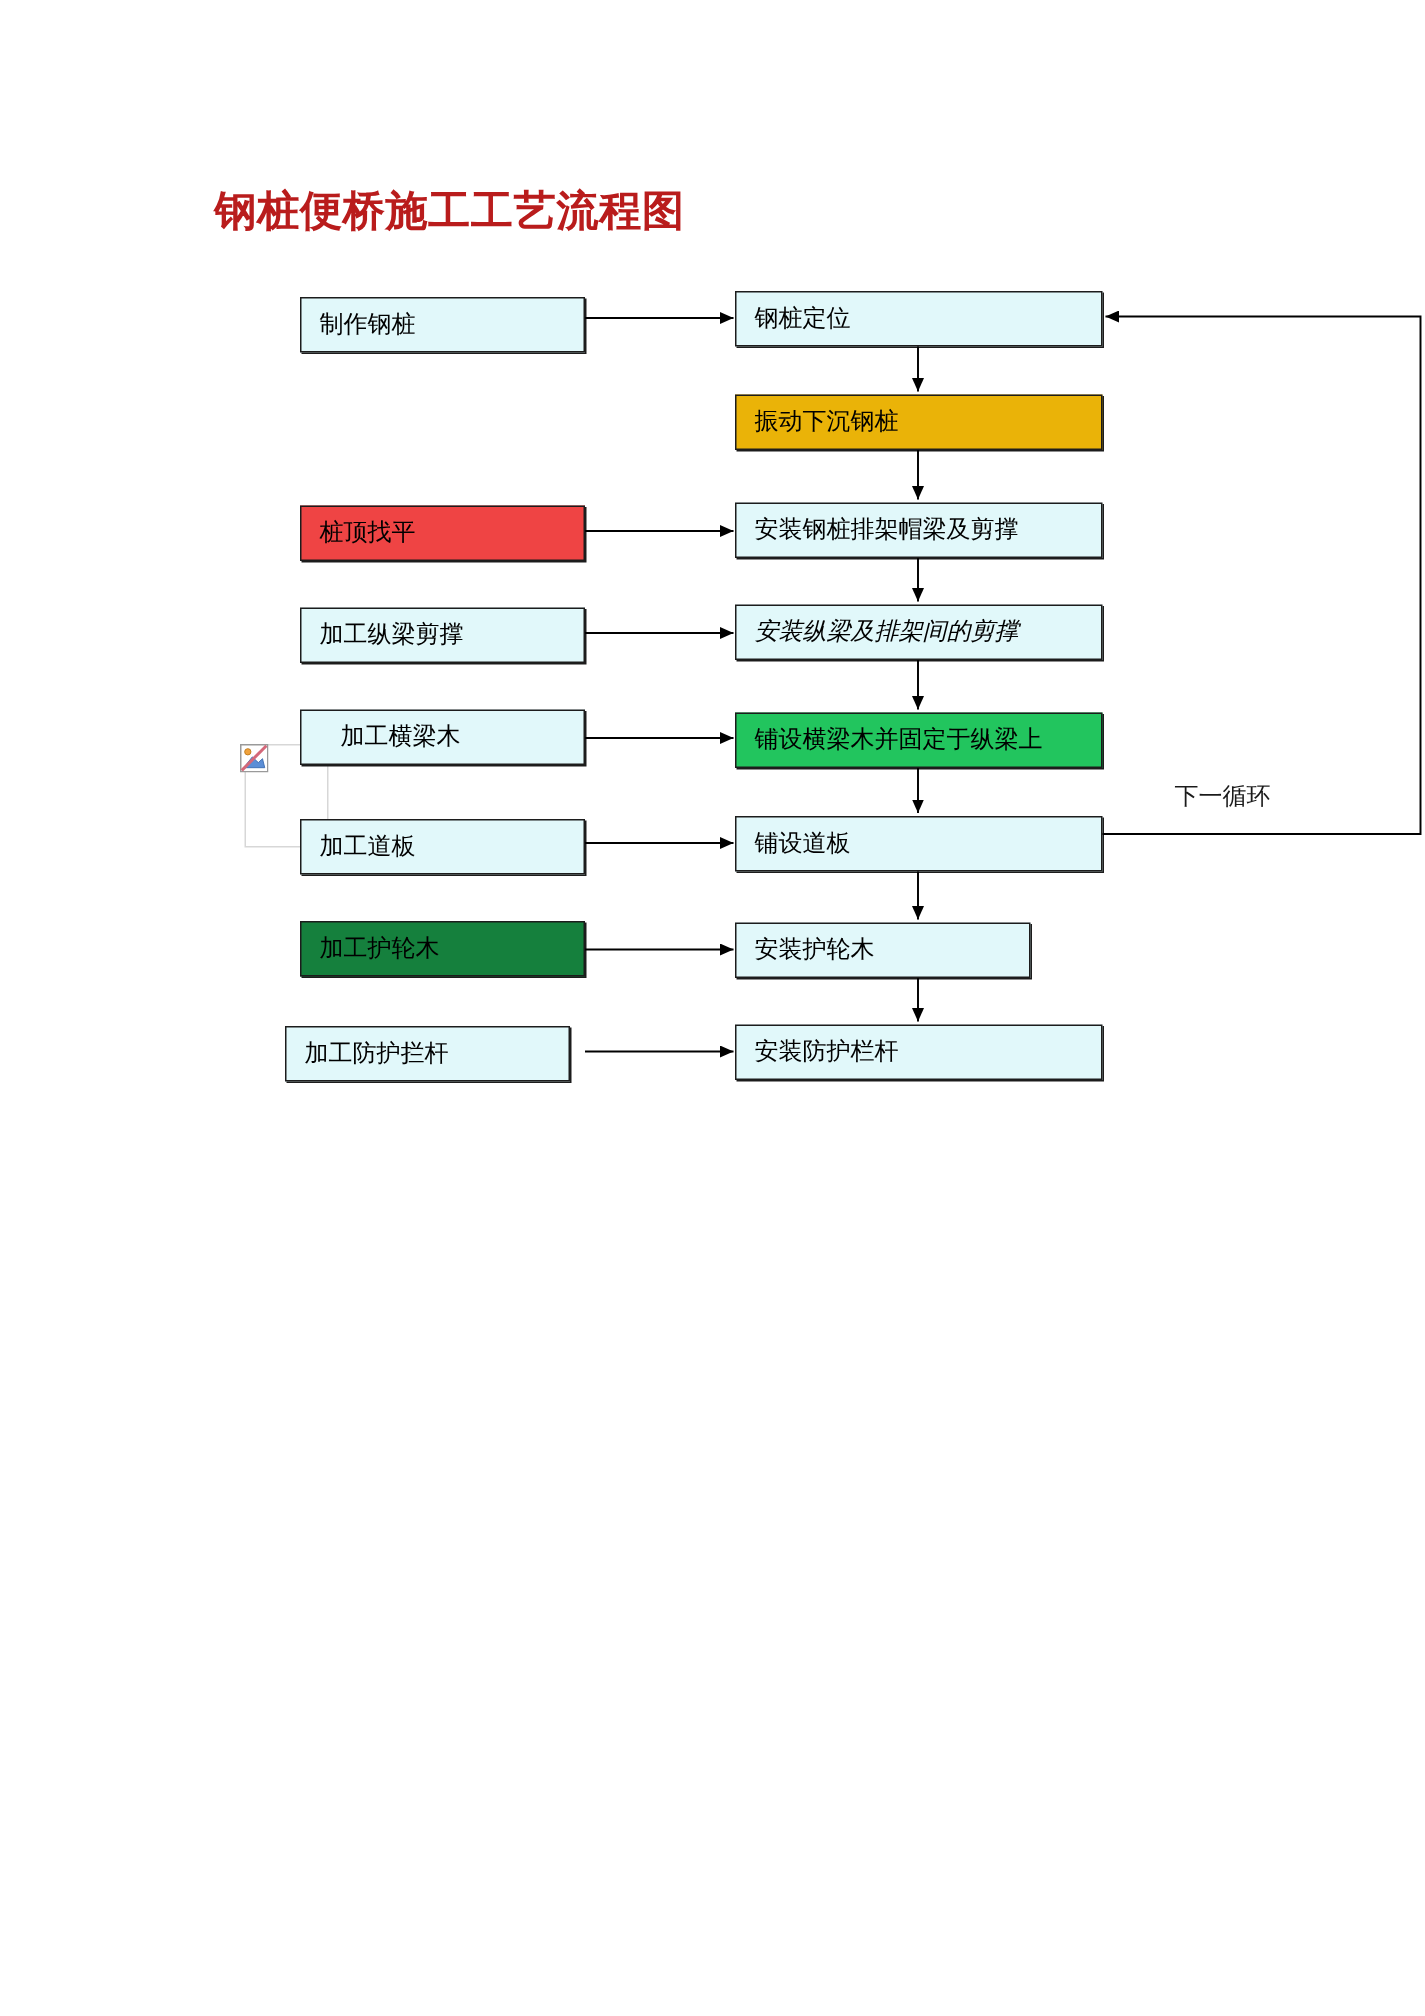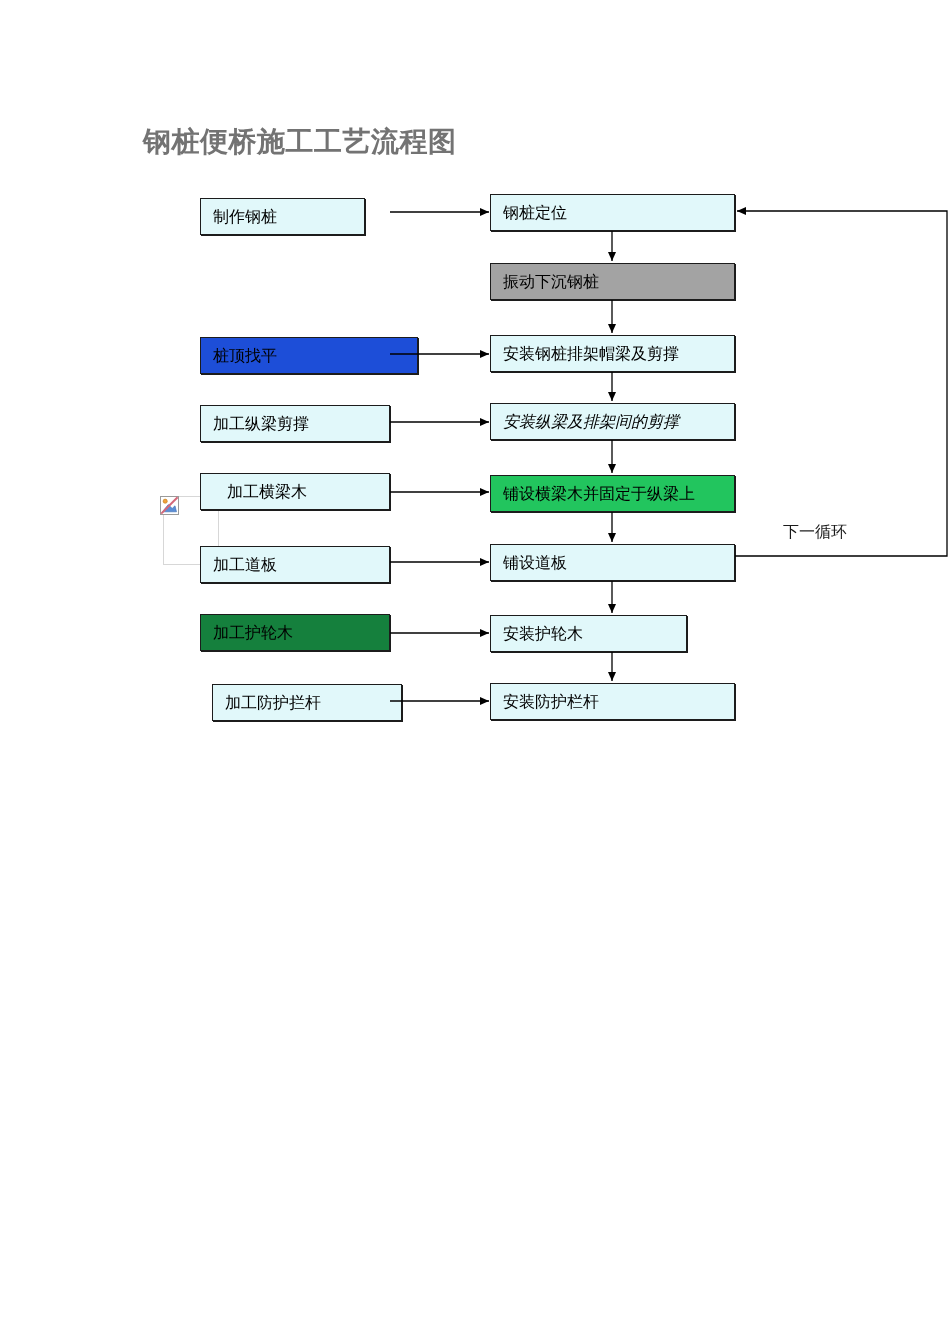--- a/index.html
+++ b/index.html
@@ -12,21 +12,21 @@
     font-family: "Liberation Serif", "DejaVu Serif", serif;
   }
   .doc-title {
     position: absolute;
     left: 143px;
     top: 127px;
     margin: 0;
     font-size: 28px;
     line-height: 1.1;
     font-weight: bold;
-    color: #737373;
+    color: #b91c1c;
     letter-spacing: 0.5px;
     white-space: nowrap;
     z-index: 2;
   }
   .flow-box {
     position: absolute;
     box-sizing: border-box;
     display: flex;
     align-items: center;
     padding-left: 12px;
@@ -64,29 +64,29 @@
   }
 </style>
 </head>
 <body>
 
 <div class="page">
 
   <h1 class="doc-title">钢桩便桥施工工艺流程图</h1>
 
   <div id="flow-nodes">
-      <div class="flow-box" style="left: 200px; top: 198px; width: 165px; height: 37px; background: rgb(225, 248, 250); border: 1px solid rgb(28, 28, 28); box-shadow: rgb(28, 28, 28) 1px 1px 0px;">制作钢桩</div>
-      <div class="flow-box" style="left: 200px; top: 337px; width: 218px; height: 37px; background: #1d4ed8; border: 1px solid rgb(28, 28, 28); box-shadow: rgb(28, 28, 28) 1px 1px 0px;">桩顶找平</div>
+      <div class="flow-box" style="left: 200px; top: 198px; width: 190px; height: 37px; background: rgb(225, 248, 250); border: 1px solid rgb(28, 28, 28); box-shadow: rgb(28, 28, 28) 1px 1px 0px;">制作钢桩</div>
+      <div class="flow-box" style="left: 200px; top: 337px; width: 190px; height: 37px; background: #ef4444; border: 1px solid rgb(28, 28, 28); box-shadow: rgb(28, 28, 28) 1px 1px 0px;">桩顶找平</div>
       <div class="flow-box" style="left: 200px; top: 405px; width: 190px; height: 37px; background: rgb(225, 248, 250); border: 1px solid rgb(28, 28, 28); box-shadow: rgb(28, 28, 28) 1px 1px 0px;">加工纵梁剪撑</div>
       <div class="flow-box" style="left: 200px; top: 473px; width: 190px; height: 37px; background: rgb(225, 248, 250); border: 1px solid rgb(28, 28, 28); box-shadow: rgb(28, 28, 28) 1px 1px 0px; padding-left: 26px;">加工横梁木</div>
       <div class="flow-box" style="left: 200px; top: 546px; width: 190px; height: 37px; background: rgb(225, 248, 250); border: 1px solid rgb(28, 28, 28); box-shadow: rgb(28, 28, 28) 1px 1px 0px;">加工道板</div>
       <div class="flow-box" style="left: 200px; top: 614px; width: 190px; height: 37px; background: #15803d; border: 1px solid rgb(28, 28, 28); box-shadow: rgb(28, 28, 28) 1px 1px 0px;">加工护轮木</div>
-      <div class="flow-box" style="left: 212px; top: 684px; width: 190px; height: 37px; background: rgb(225, 248, 250); border: 1px solid rgb(28, 28, 28); box-shadow: rgb(28, 28, 28) 1px 1px 0px;">加工防护拦杆</div>
+      <div class="flow-box" style="left: 190px; top: 684px; width: 190px; height: 37px; background: rgb(225, 248, 250); border: 1px solid rgb(28, 28, 28); box-shadow: rgb(28, 28, 28) 1px 1px 0px;">加工防护拦杆</div>
       <div class="flow-box" style="left: 490px; top: 194px; width: 245px; height: 37px; background: rgb(225, 248, 250); border: 1px solid rgb(28, 28, 28); box-shadow: rgb(28, 28, 28) 1px 1px 0px;">钢桩定位</div>
-      <div class="flow-box" style="left: 490px; top: 263px; width: 245px; height: 37px; background: #a3a3a3; border: 1px solid rgb(28, 28, 28); box-shadow: rgb(28, 28, 28) 1px 1px 0px;">振动下沉钢桩</div>
+      <div class="flow-box" style="left: 490px; top: 263px; width: 245px; height: 37px; background: #eab308; border: 1px solid rgb(28, 28, 28); box-shadow: rgb(28, 28, 28) 1px 1px 0px;">振动下沉钢桩</div>
       <div class="flow-box" style="left: 490px; top: 335px; width: 245px; height: 37px; background: rgb(225, 248, 250); border: 1px solid rgb(28, 28, 28); box-shadow: rgb(28, 28, 28) 1px 1px 0px;">安装钢桩排架帽梁及剪撑</div>
       <div class="flow-box" style="left: 490px; top: 403px; width: 245px; height: 37px; background: rgb(225, 248, 250); border: 1px solid rgb(28, 28, 28); box-shadow: rgb(28, 28, 28) 1px 1px 0px; font-style: italic;">安装纵梁及排架间的剪撑</div>
       <div class="flow-box" style="left: 490px; top: 475px; width: 245px; height: 37px; background: #22c55e; border: 1px solid rgb(28, 28, 28); box-shadow: rgb(28, 28, 28) 1px 1px 0px;">铺设横梁木并固定于纵梁上</div>
       <div class="flow-box" style="left: 490px; top: 544px; width: 245px; height: 37px; background: rgb(225, 248, 250); border: 1px solid rgb(28, 28, 28); box-shadow: rgb(28, 28, 28) 1px 1px 0px;">铺设道板</div>
       <div class="flow-box" style="left: 490px; top: 615px; width: 197px; height: 37px; background: rgb(225, 248, 250); border: 1px solid rgb(28, 28, 28); box-shadow: rgb(28, 28, 28) 1px 1px 0px;">安装护轮木</div>
       <div class="flow-box" style="left: 490px; top: 683px; width: 245px; height: 37px; background: rgb(225, 248, 250); border: 1px solid rgb(28, 28, 28); box-shadow: rgb(28, 28, 28) 1px 1px 0px;">安装防护栏杆</div>
     </div>
 
   <svg id="arrow-layer" class="arrow-layer" viewBox="0 0 950 1344" xmlns="http://www.w3.org/2000/svg">
     <defs>

